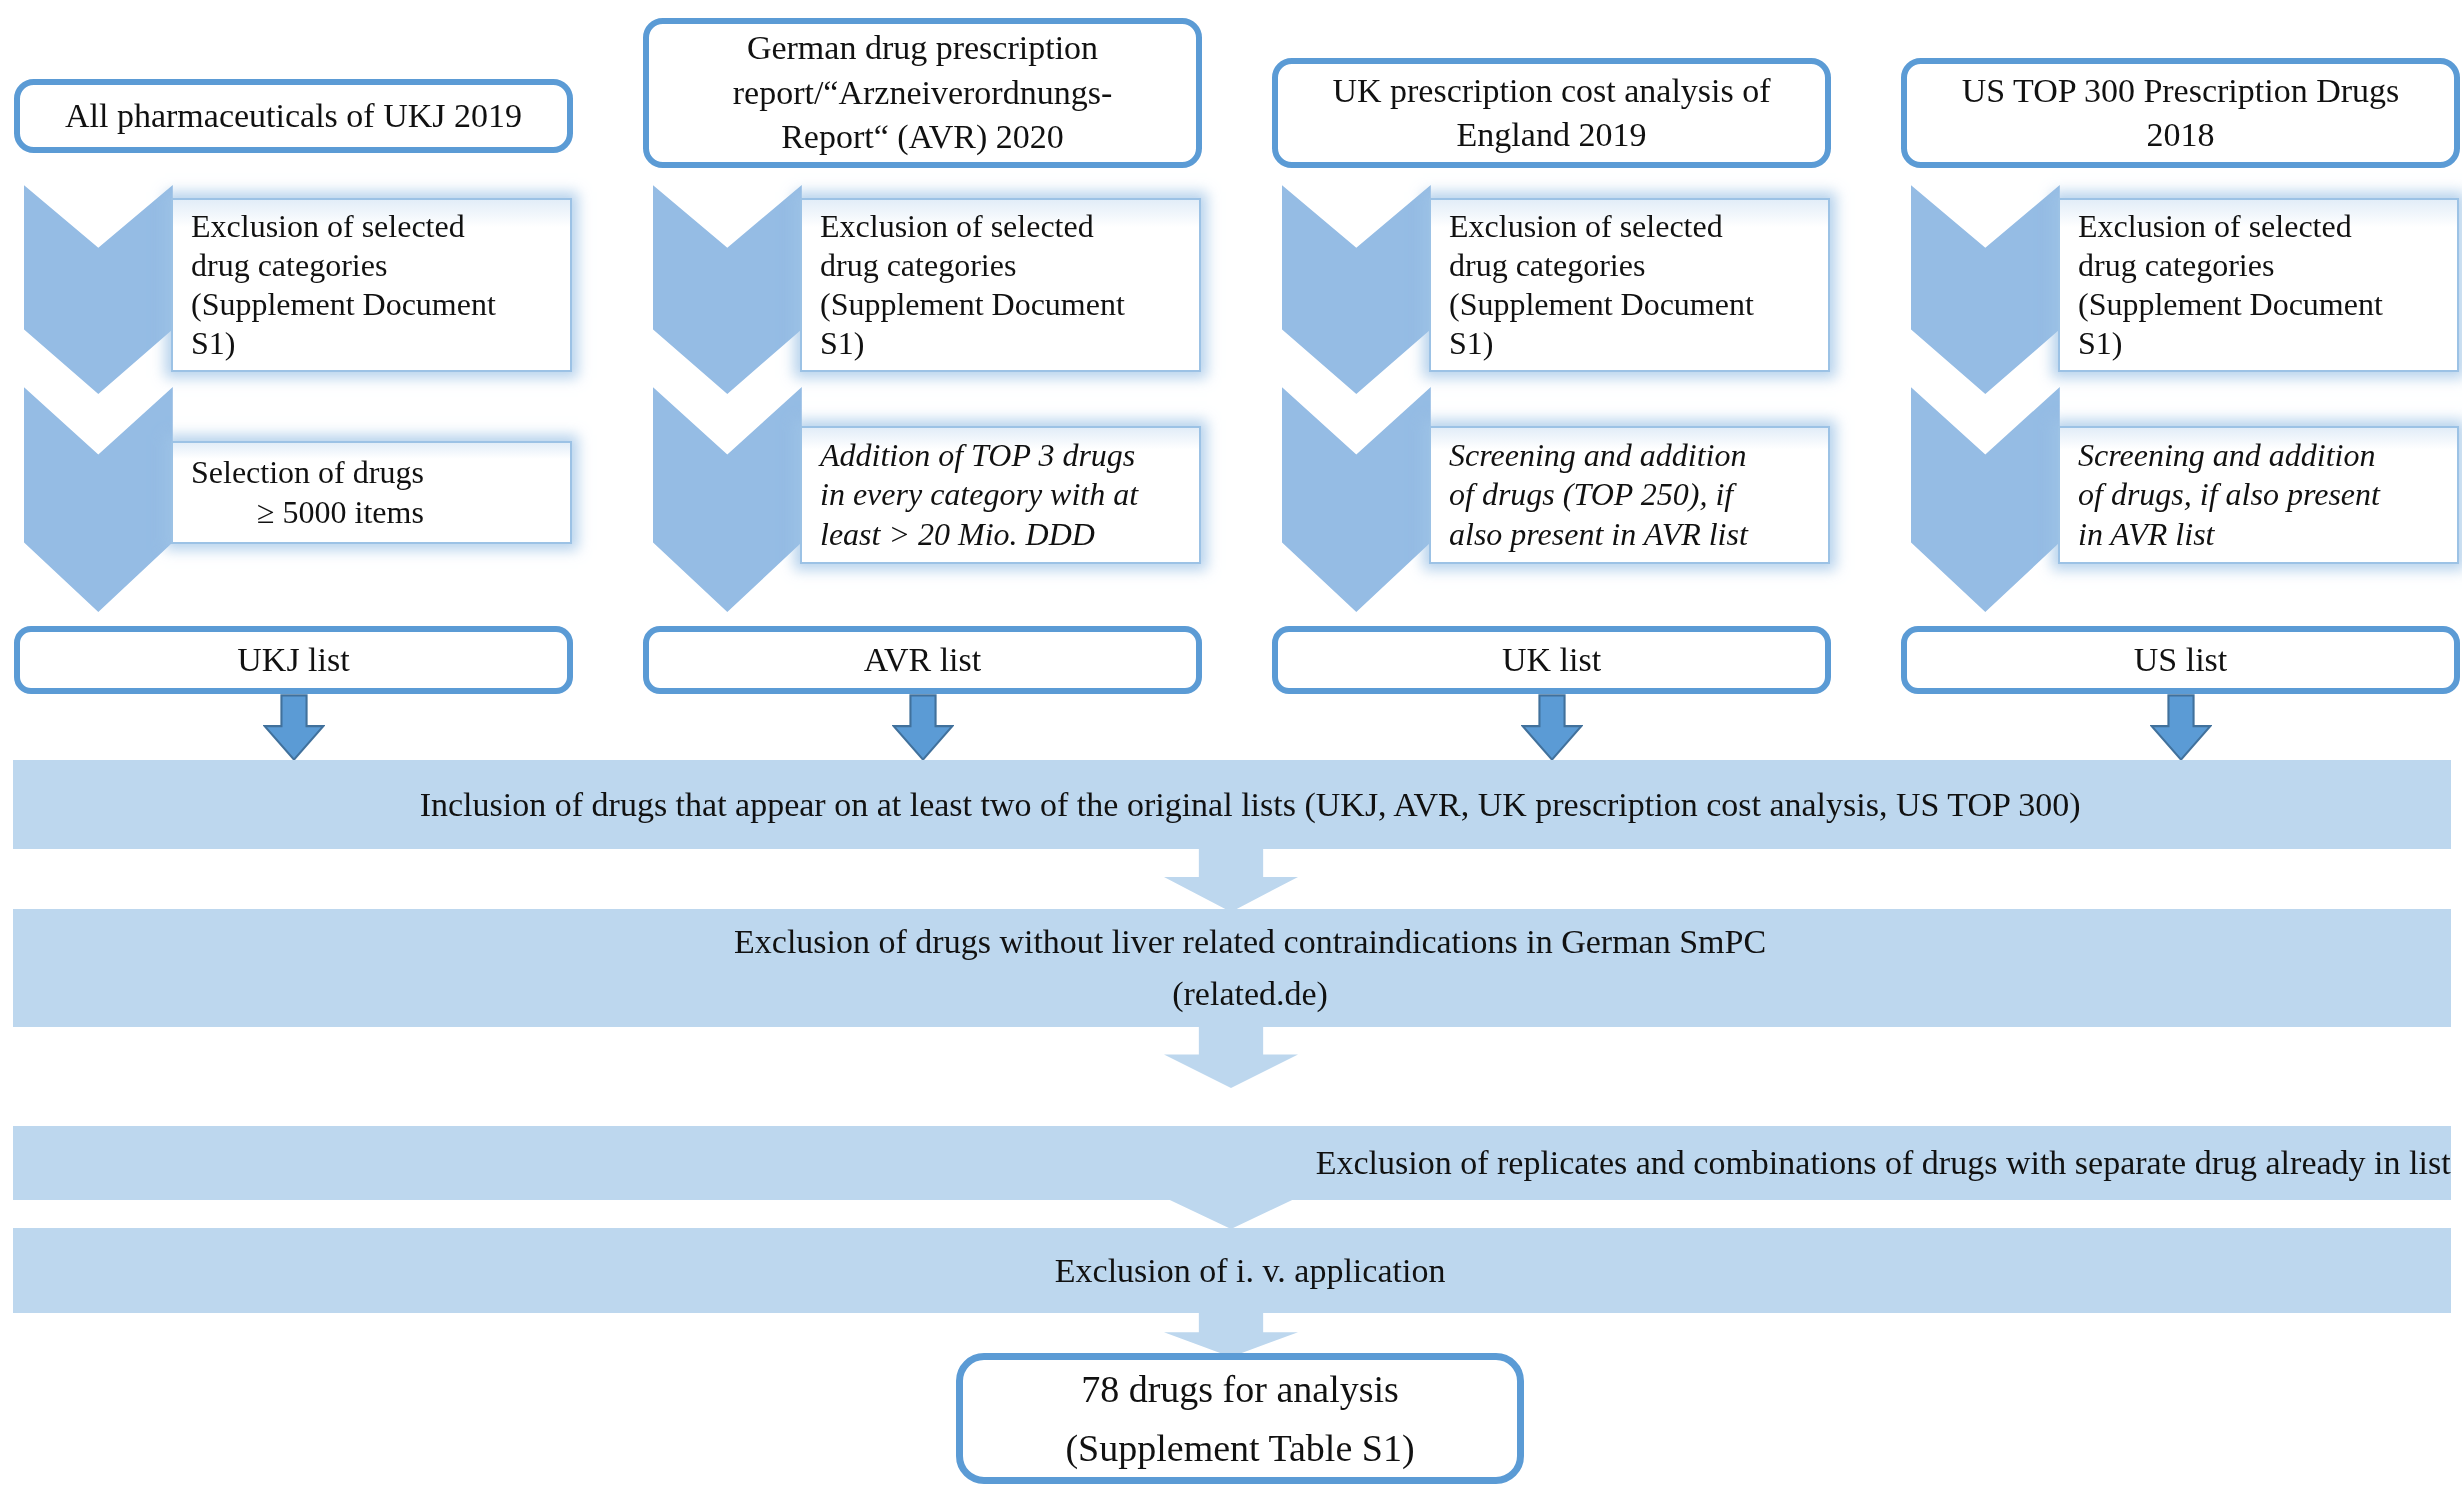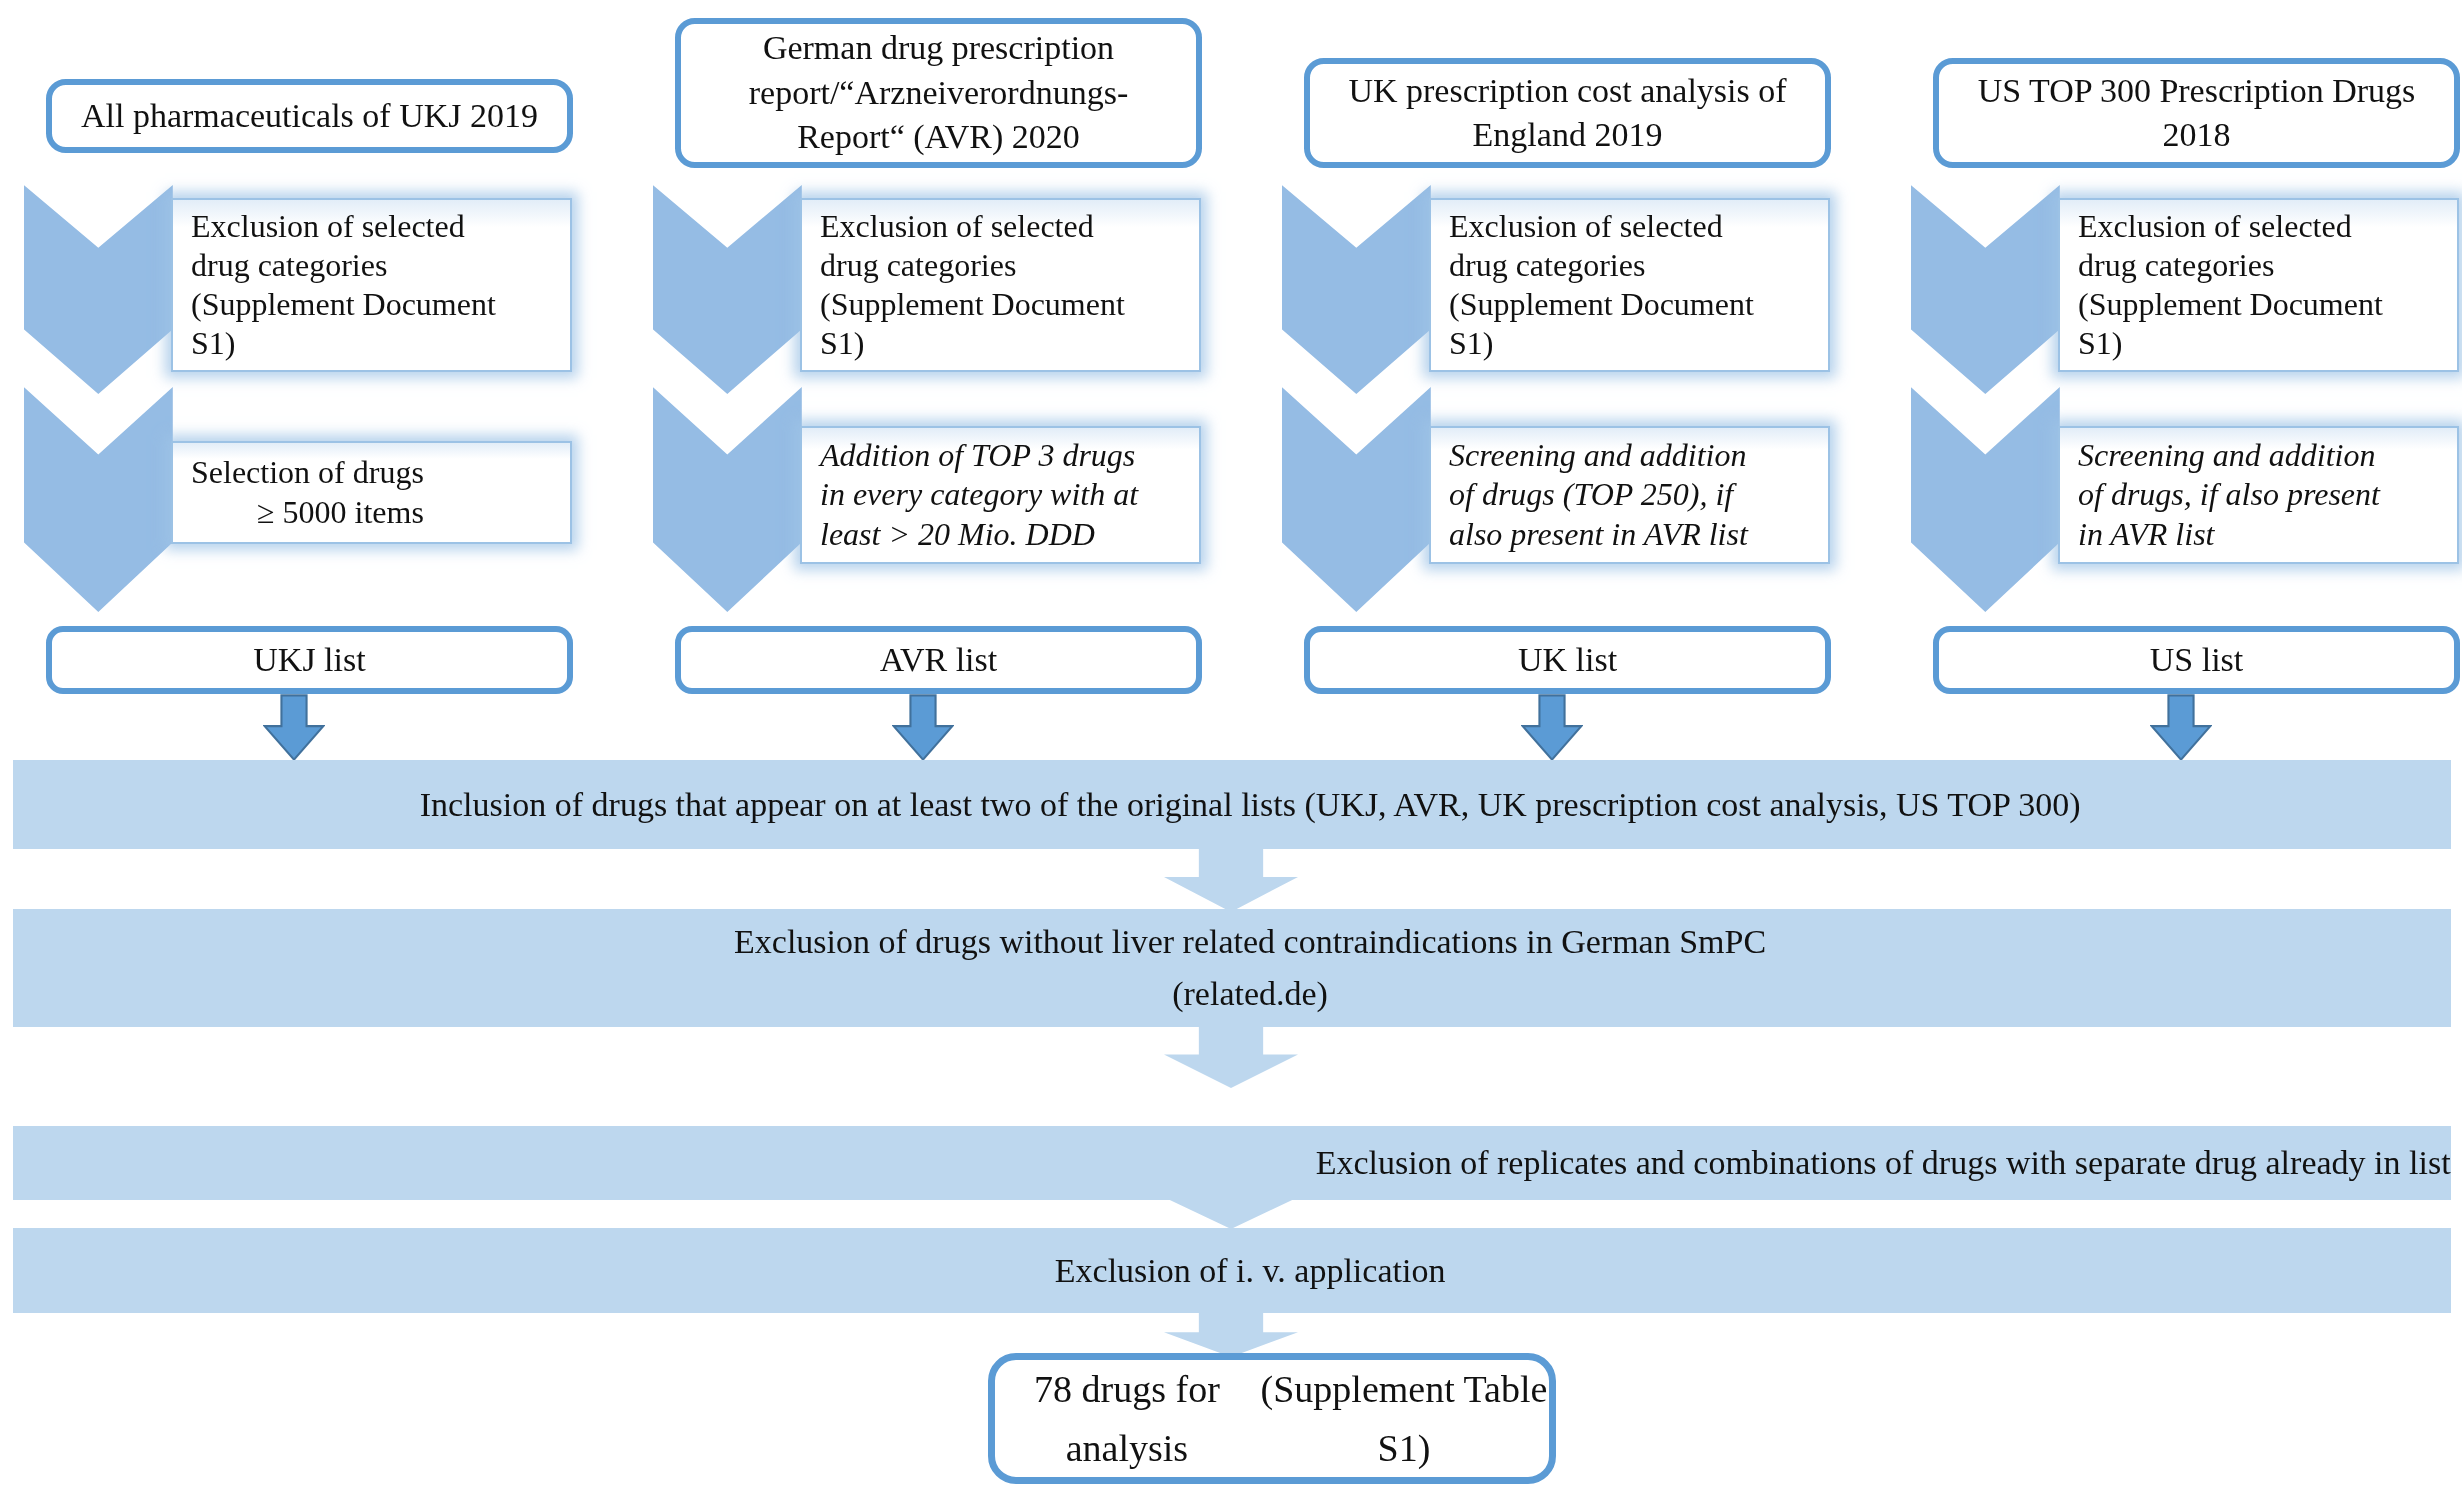--- a/index.html
+++ b/index.html
@@ -32,21 +32,20 @@
   .rbox {
     position: absolute;
     background: #ffffff;
     border: 6.3px solid #5b9bd5;
     border-radius: 19.7px;
     box-sizing: border-box;
     display: flex;
     align-items: center;
     justify-content: center;
     text-align: center;
-    margin-left: 32px;
   }
 
   .hdr {
     left: 0;
     right: 0;
     font-size: 34px;
     line-height: 1.3;
     white-space: pre-line;
     padding: 0 18px;
   }
@@ -144,21 +143,21 @@
 
   .final {
     left: 956px;
     top: 1353px;
     width: 568px;
     height: 131px;
     border-width: 7.7px;
     border-radius: 28px;
     font-size: 38px;
     line-height: 1.55;
-    flex-direction: row;
+    flex-direction: column;
     z-index: 2;
   }
 </style>
 </head>
 <body>
 
 <div class="page">
 
   <div class="col c1">
     <div class="rbox hdr">

